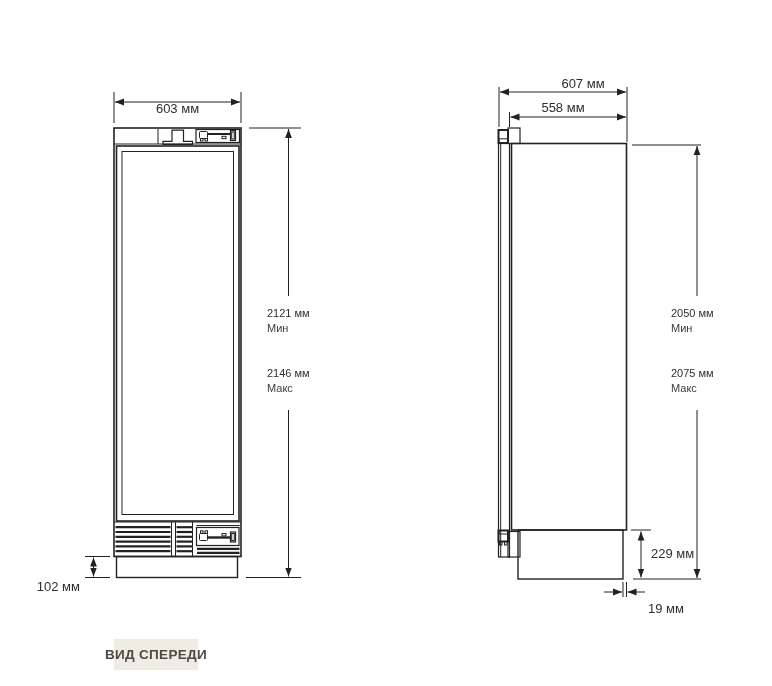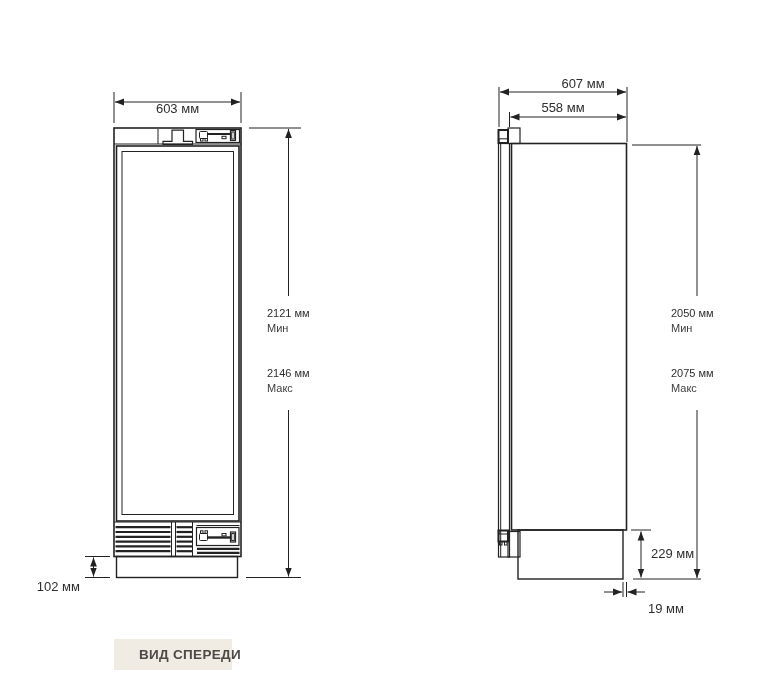--- a/index.html
+++ b/index.html
@@ -176,15 +176,15 @@
   <div class="txt center" style="left:520px;top:100px;width:86px;">558 мм</div>
 
   <div class="txt val" style="left:671px;top:306px;">2050 мм</div>
   <div class="note" style="left:671px;top:322px;">Мин</div>
   <div class="txt val" style="left:671px;top:366px;">2075 мм</div>
   <div class="note" style="left:671px;top:382px;">Макс</div>
 
   <div class="txt" style="left:651px;top:546px;">229 мм</div>
   <div class="txt" style="left:648px;top:585px;margin-top:16px;">19 мм</div>
 
-  <div class="view-label" style="left:114px;top:639px;width:84px;padding-left:34px;">ВИД СПЕРЕДИ</div>
+  <div class="view-label" style="left:114px;top:639px;width:84px;">ВИД СПЕРЕДИ</div>
 
 </div>
 
 </body></html>

